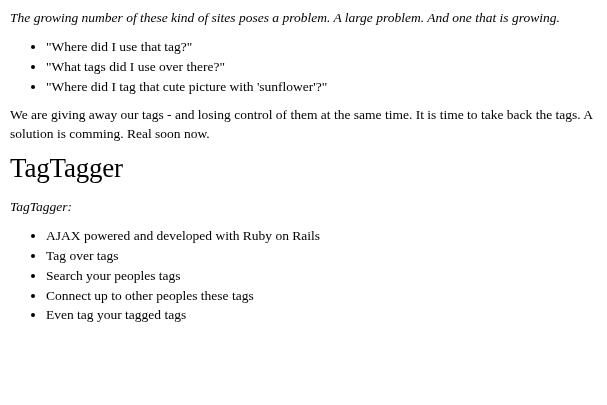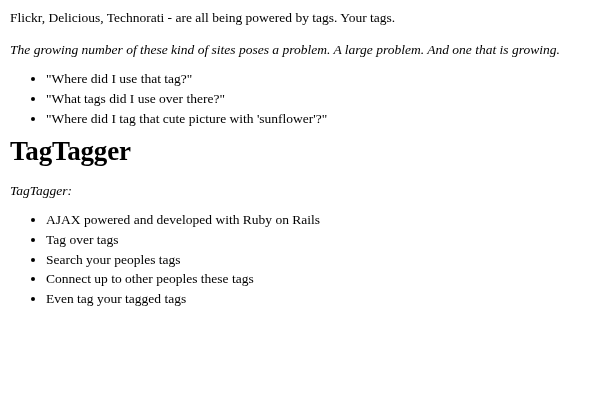--- a/index.html
+++ b/index.html
@@ -38,47 +38,47 @@
   }
   ul.tight {
     margin-bottom: 9px;
   }
   li {
     font-size: 13.5px;
     line-height: 1.46;
   }
   h1 {
     font-size: 27px;
-    font-weight: bold;
+    font-weight: normal;
     margin: 6px 0 14px 0;
     line-height: 1.1;
     letter-spacing: -0.2px;
   }
   .wrap-para {
     font-size: 13.5px;
     line-height: 1.42;
     margin-bottom: 10px;
   }
 </style>
 </head>
 <body>
 
 <div class="page">
 
 
-  <p class="para">Flickr, Delicious, Technorati - are all being powered by tags. Your tags.</p>
 
   <p class="para-tight">The growing number of these kind of sites poses a problem. A large problem. And one that is growing.</p>
 
   <ul class="tight">
     <li>"Where did I use that tag?"</li>
     <li>"What tags did I use over there?"</li>
     <li>"Where did I tag that cute picture with 'sunflower'?"</li>
   </ul>
 
+  <p class="wrap-para">We are giving away our tags - and losing control of them at the same time. It is time to take back the tags. A solution is comming. Real soon now.</p>
 
   <h1>TagTagger</h1>
 
 
   <p class="para-tight">TagTagger:</p>
 
   <ul>
     <li>AJAX powered and developed with Ruby on Rails</li>
     <li>Tag over tags</li>
     <li>Search your peoples tags</li>

